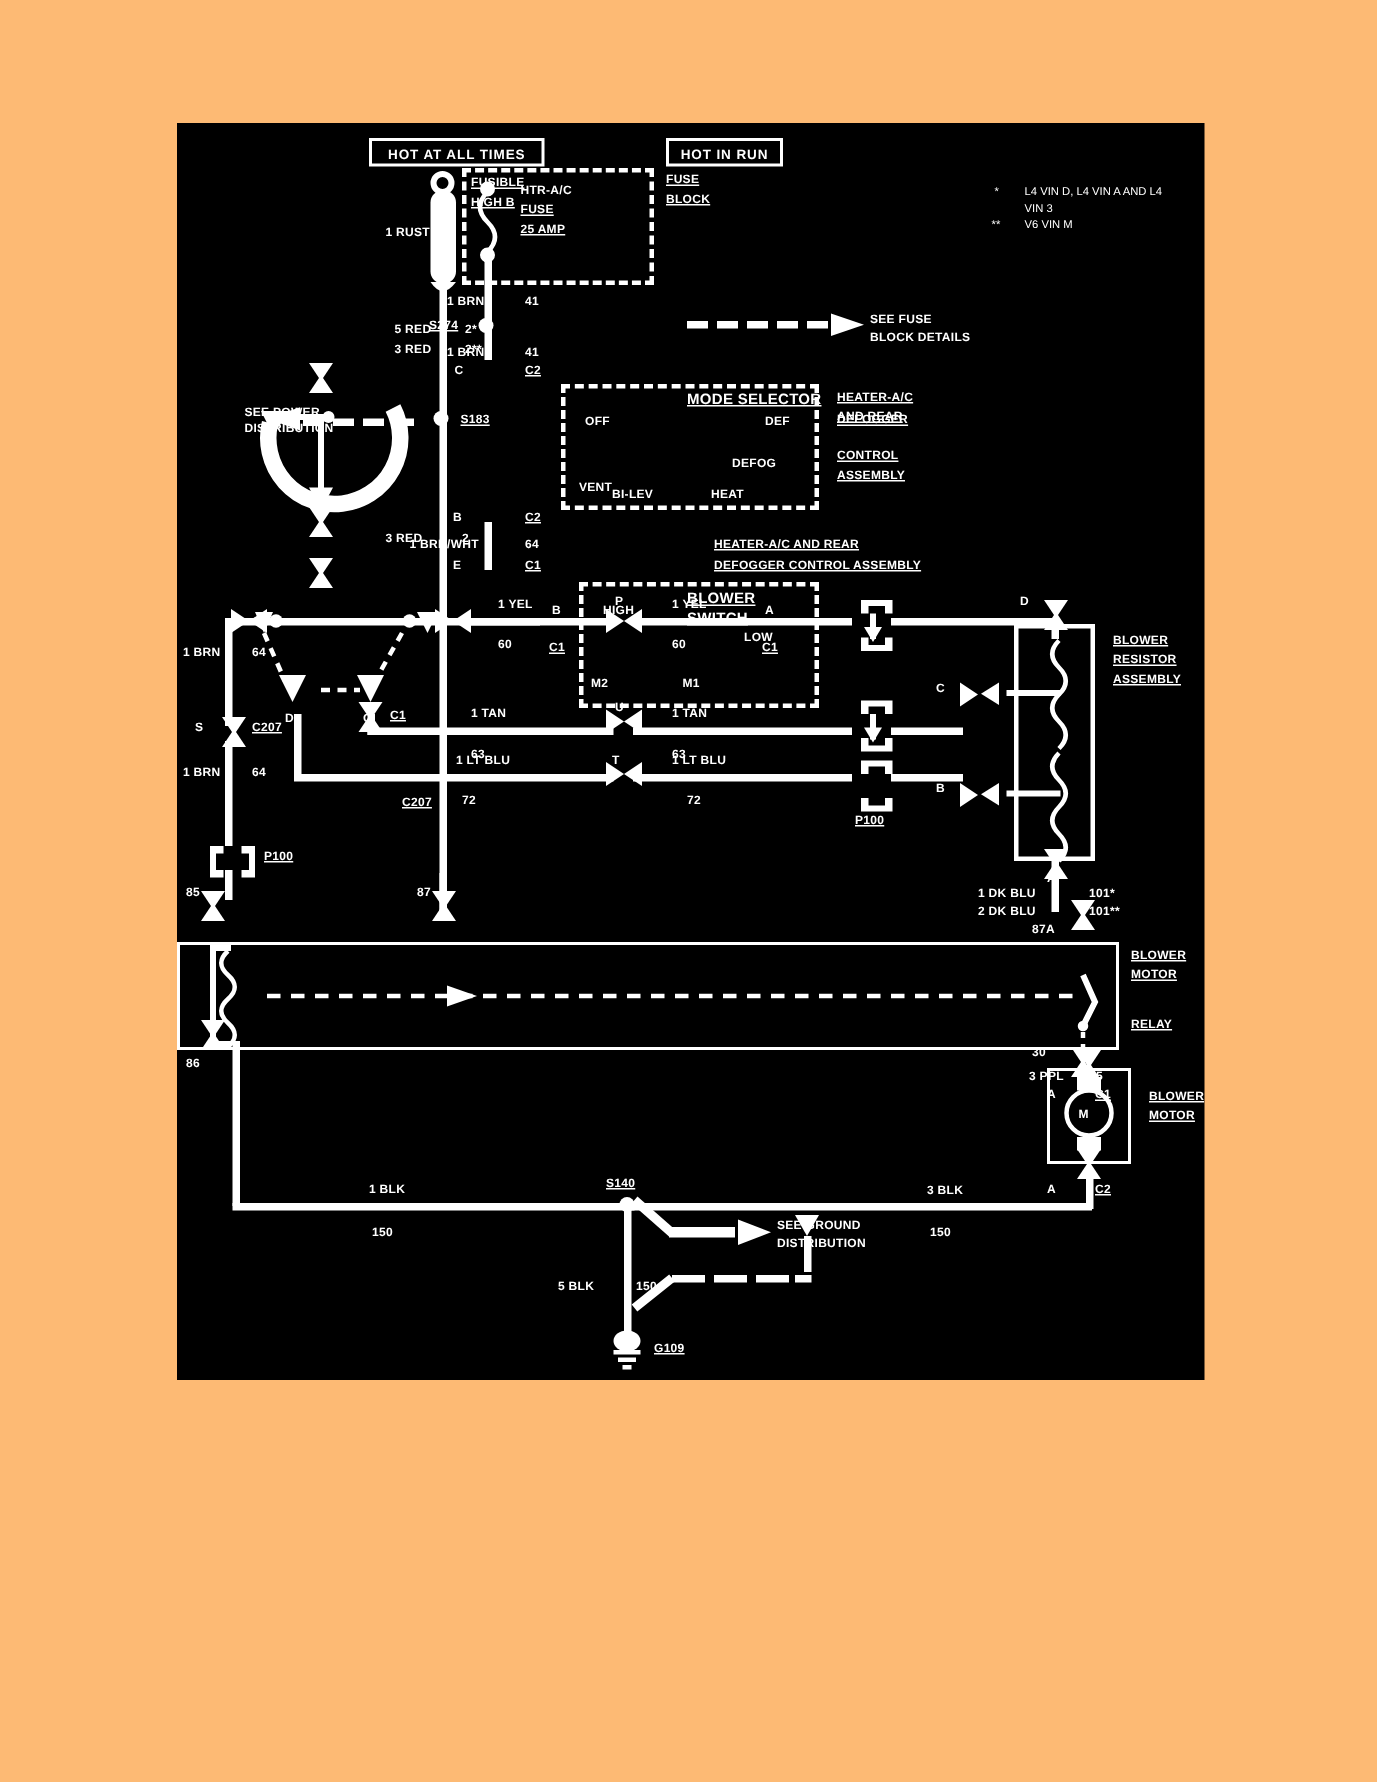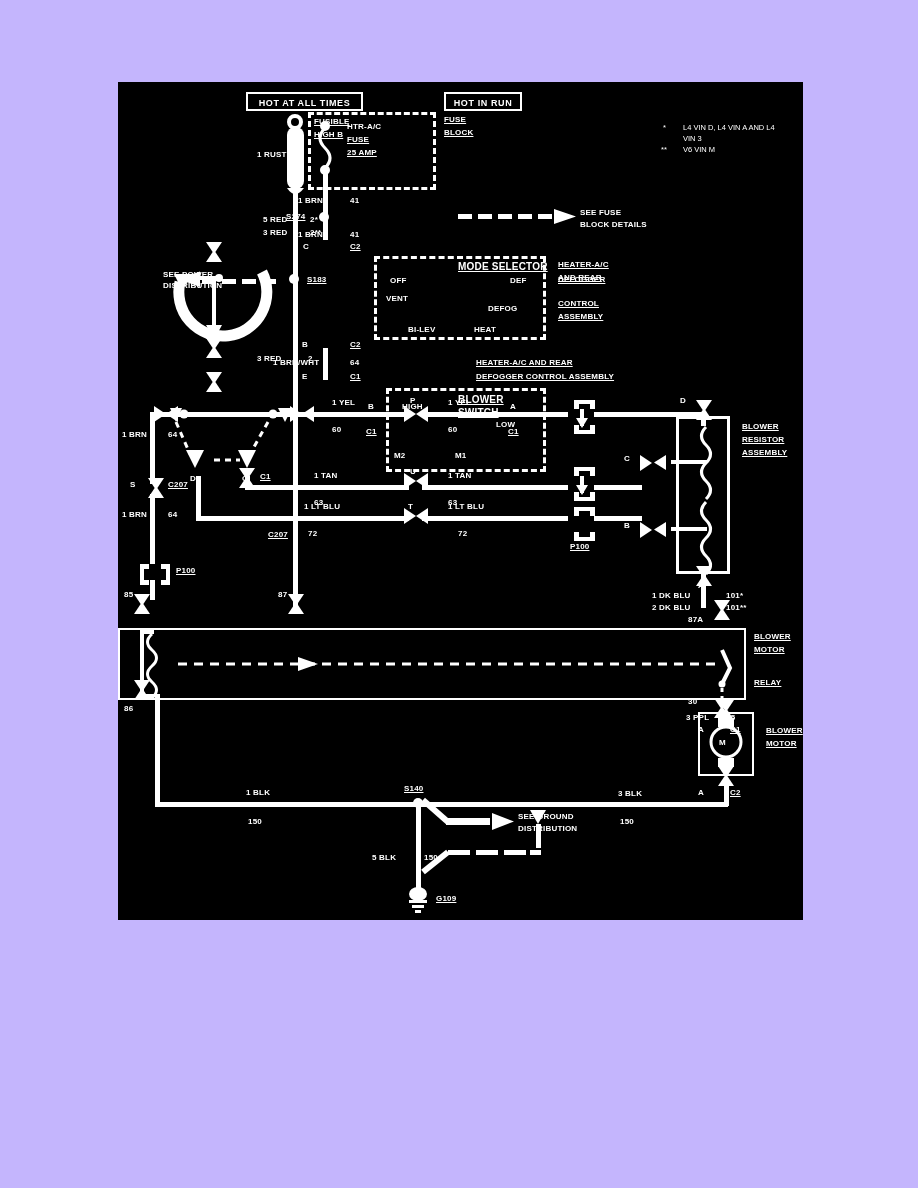--- a/index.html
+++ b/index.html
@@ -9,21 +9,21 @@
     background: #ffffff;
     width: 918px;
     height: 1188px;
     overflow: hidden;
     font-family: "Liberation Sans", sans-serif;
   }
   #page {
     position: relative;
     width: 918px;
     height: 1188px;
-    background: #c4b5fd;
+    background: #fdba74;
   }
   
   #diagram {
     position: absolute;
     left: 118px;
     top: 82px;
     width: 685px;
     height: 838px;
     background: #000000;
     overflow: hidden;
@@ -364,21 +364,21 @@
     <div class="t b" style="left:462px; top:138px;">BLOCK DETAILS</div>
 
     <div class="t b" style="left:180px; top:148px;">1 BRN</div>
     <div class="t b" style="left:232px; top:148px;">41</div>
     <div class="t b" style="left:185px; top:160px;">C</div>
     <div class="t b u" style="left:232px; top:160px;">C2</div>
 
     <div class="dbox" style="left:256px; top:174px; width:172px; height:84px;"></div>
     <div class="t b u md" style="left:340px; top:180px;">MODE SELECTOR</div>
     <div class="t b" style="left:272px; top:194px;">OFF</div>
-    <div class="t b" style="left:268px; top:212px;">VENT</div>
+    <div class="t b" style="left:268px; top:238px;">VENT</div>
     <div class="t b" style="left:290px; top:243px;">BI-LEV</div>
     <div class="t b" style="left:356px; top:243px;">HEAT</div>
     <div class="t b" style="left:370px; top:222px;">DEFOG</div>
     <div class="t b" style="left:392px; top:194px;">DEF</div>
 
     <div class="t b u" style="left:440px; top:178px;">HEATER-A/C</div>
     <div class="t b u" style="left:440px; top:191px;">AND REAR</div>
     <div class="t b u" style="left:440px; top:193px;">DEFOGGER</div>
     <div class="t b u" style="left:440px; top:217px;">CONTROL</div>
     <div class="t b u" style="left:440px; top:230px;">ASSEMBLY</div>

